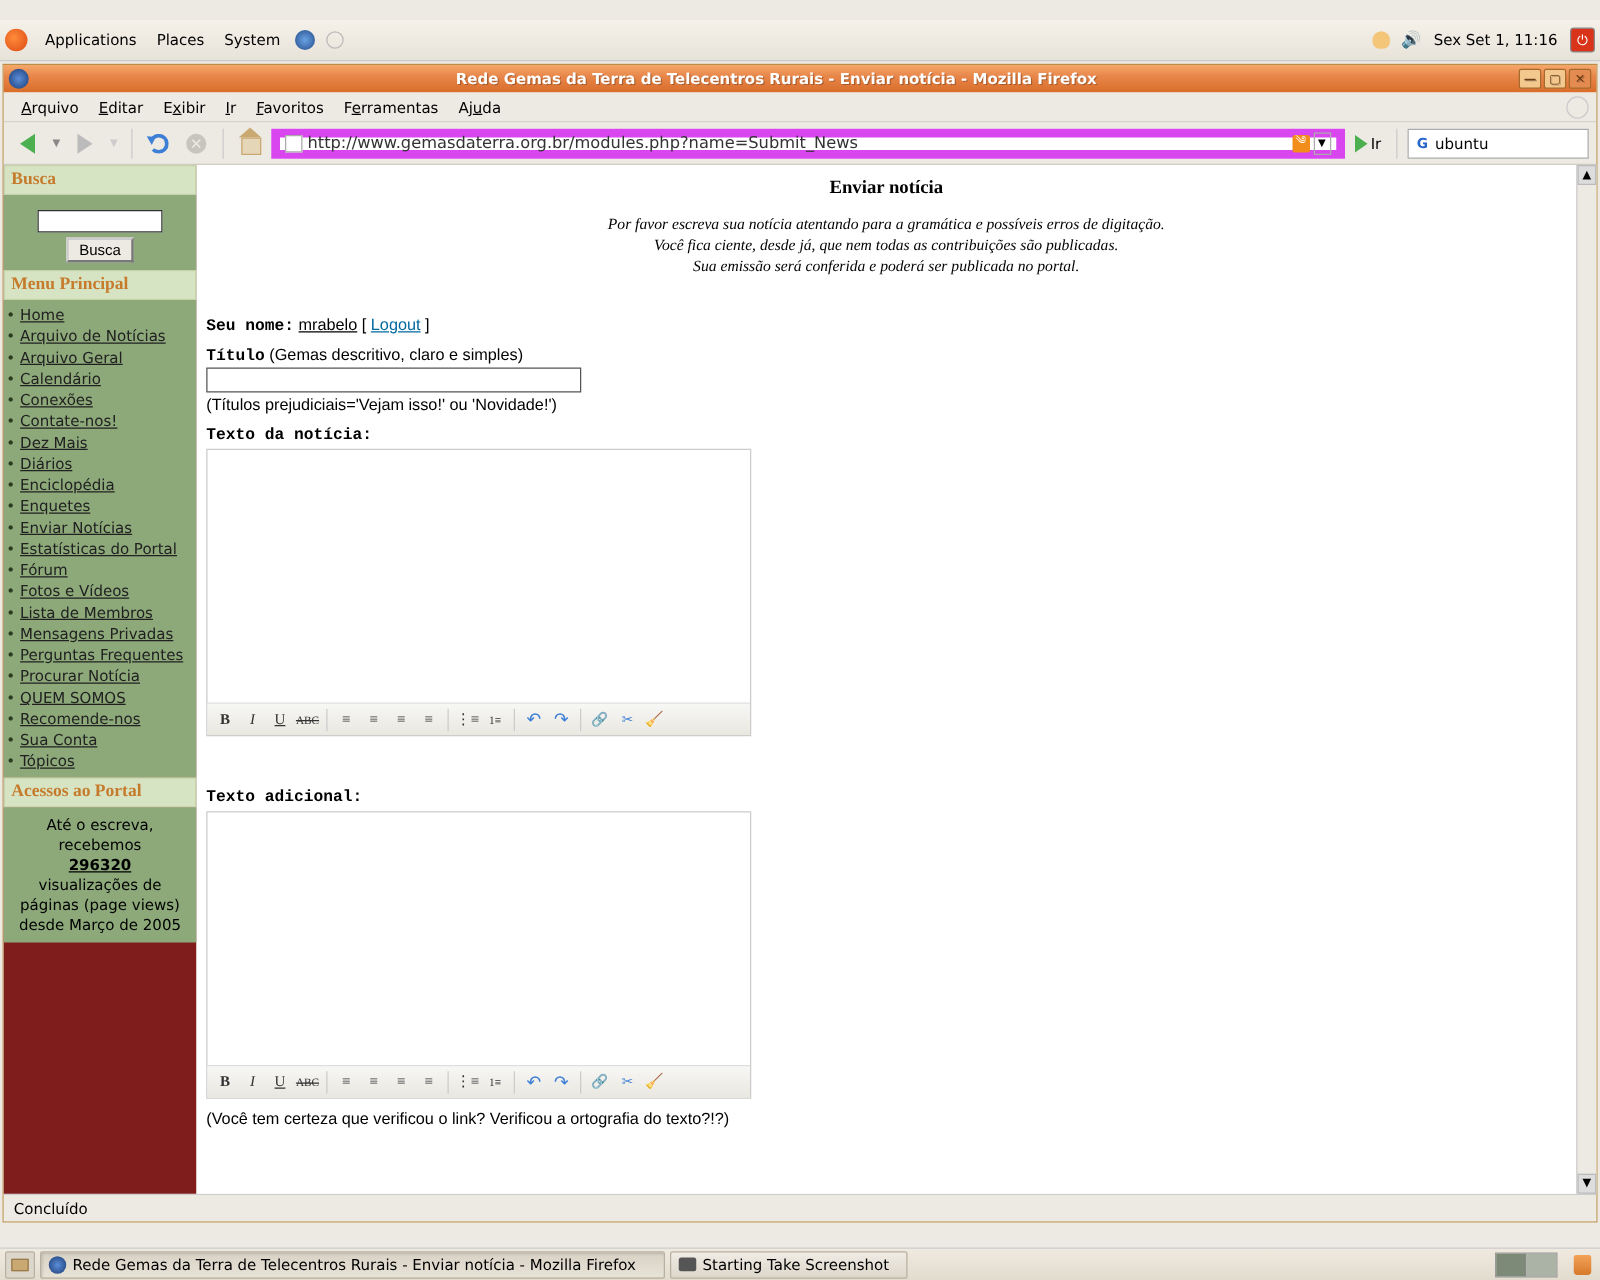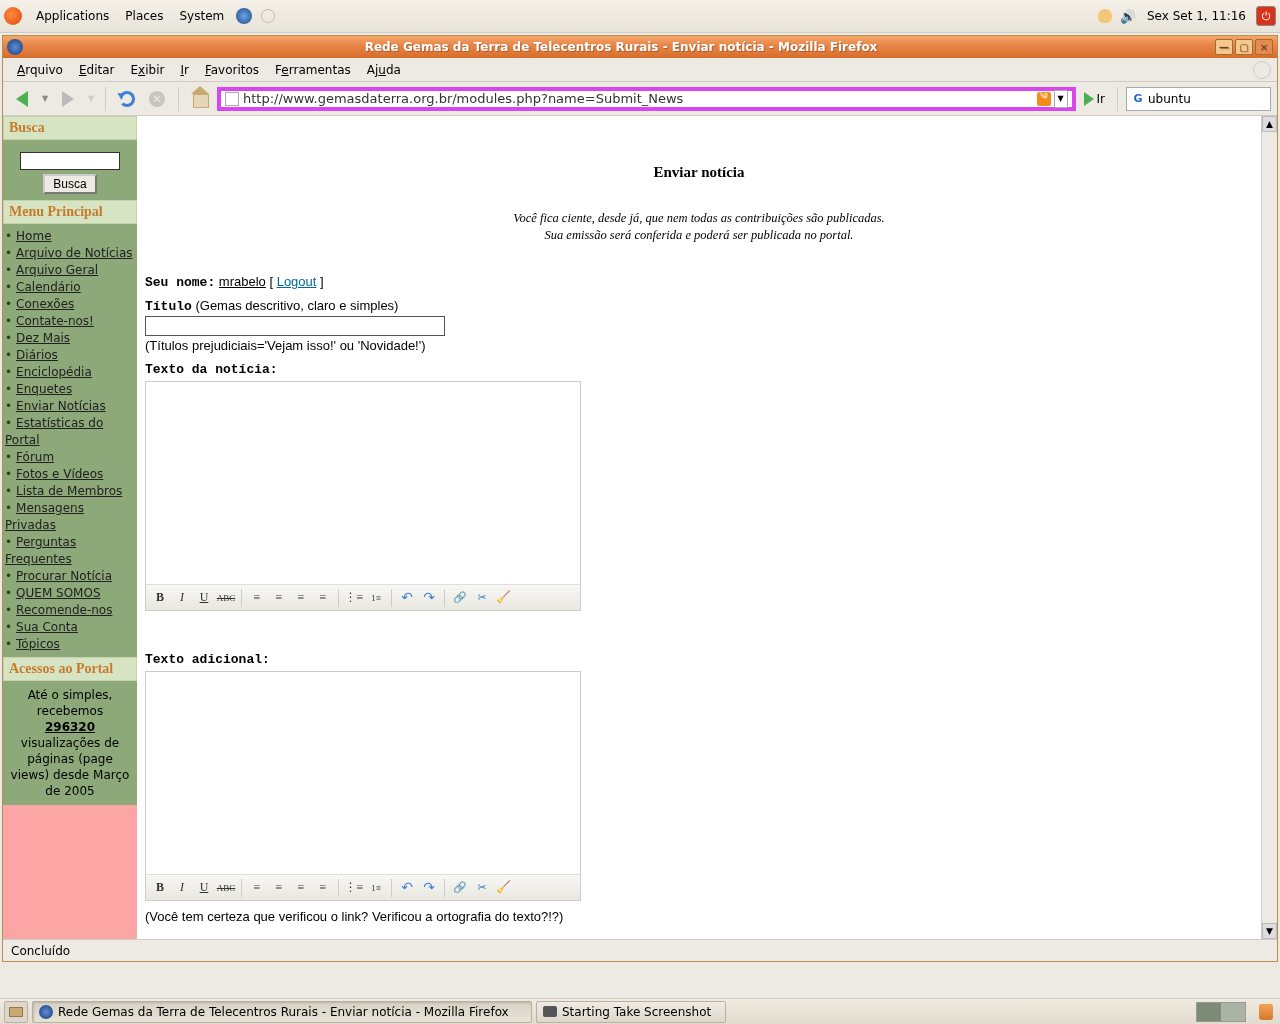--- a/index.html
+++ b/index.html
@@ -1,19 +1,19 @@
 <!DOCTYPE html>
 <html><head>
 <meta charset="utf-8">
 <style>
 * { box-sizing: border-box; margin: 0; padding: 0; }
 body { font-family: "DejaVu Sans", Arial, sans-serif; font-size: 12px; background: #ede9e3; width: 1280px; height: 1024px; overflow: hidden; }
 
 
-.top-panel { height: 25px; background: linear-gradient(#f5f1e9, #e8e3d9); border-bottom: 1px solid #ccc; display: flex; align-items: center; padding: 16px 4px; }
+.top-panel { height: 25px; background: linear-gradient(#f5f1e9, #e8e3d9); border-bottom: 1px solid #ccc; display: flex; align-items: center; padding: 16px 4px; margin-top: 16px; }
 .top-panel .ubuntu-logo { width: 18px; height: 18px; background: radial-gradient(circle at 40% 40%, #ff8c3a, #dd4814); border-radius: 50%; margin-right: 6px; }
 .top-panel .menu-item { padding: 3px 8px; cursor: pointer; }
 .top-panel .spacer { flex: 1; }
 .top-panel .tray-icon { width: 18px; height: 18px; margin: 0 3px; display: inline-flex; align-items: center; justify-content: center; }
 .top-panel .clock { padding: 0 6px; }
 .top-panel .power-btn { width: 20px; height: 20px; background: #d9341a; border: 1px solid #888; border-radius: 3px; display: flex; align-items: center; justify-content: center; color: #fff; font-size: 11px; margin-left: 4px; }
 
 
 .window { margin: 2px; border: 1px solid #b88e4a; background: #fff; }
 .titlebar { height: 22px; background: linear-gradient(#f5a86a, #e8864a 40%, #d86d2a); display: flex; align-items: center; padding: 0 4px; color: #fff; font-weight: bold; text-shadow: 1px 1px 0 rgba(0,0,0,.25); }
@@ -32,46 +32,46 @@
 .nav-btn { width: 26px; height: 26px; display: flex; align-items: center; justify-content: center; border-radius: 3px; }
 .nav-btn.drop { width: 12px; }
 .arrow-l { width: 0; height: 0; border-right: 12px solid #4caf50; border-top: 8px solid transparent; border-bottom: 8px solid transparent; }
 .arrow-r { width: 0; height: 0; border-left: 12px solid #bbb; border-top: 8px solid transparent; border-bottom: 8px solid transparent; }
 .reload-i { width: 16px; height: 16px; border: 3px solid #3d7fd6; border-left-color: transparent; border-radius: 50%; position: relative; }
 .reload-i::after { content: ''; position: absolute; top: -3px; left: -3px; border-left: 6px solid #3d7fd6; border-top: 4px solid transparent; border-bottom: 4px solid transparent; transform: rotate(-30deg); }
 .stop-i { width: 16px; height: 16px; background: #c8c5be; border-radius: 50%; color: #ede9e3; display: flex; align-items: center; justify-content: center; font-weight: bold; }
 .home-i { position: relative; width: 18px; height: 14px; }
 .home-i::before { content: ''; position: absolute; top: -6px; left: 0; width: 0; height: 0; border-left: 9px solid transparent; border-right: 9px solid transparent; border-bottom: 8px solid #c9a871; }
 .home-i::after { content: ''; position: absolute; top: 2px; left: 2px; width: 14px; height: 12px; background: #e6d6b8; border: 1px solid #c9a871; }
-.urlbar { flex: 1; height: 24px; background: #fff; border: 4px solid #d946ef; display: flex; align-items: center; padding: 0 4px; }
+.urlbar { flex: 1; height: 24px; background: #fff; border: 7px solid #d946ef; display: flex; align-items: center; padding: 0 4px; }
 .urlbar .page-icon { width: 14px; height: 14px; background: #fff; border: 1px solid #aaa; margin-right: 4px; }
 .urlbar .url-text { flex: 1; font-size: 13px; color: #333; }
 .urlbar .rss { width: 14px; height: 14px; background: #f28c1a; border-radius: 2px; color: #fff; font-size: 9px; display: flex; align-items: center; justify-content: center; }
 .urlbar .dd { width: 14px; height: 18px; border: 1px solid #aaa; margin-left: 3px; display: flex; align-items: center; justify-content: center; font-size: 8px; }
 .go-btn { display: flex; align-items: center; gap: 3px; padding: 0 4px; }
 .go-tri { width: 0; height: 0; border-left: 10px solid #4caf50; border-top: 7px solid transparent; border-bottom: 7px solid transparent; }
 .searchbox { width: 145px; height: 24px; background: #fff; border: 1px solid #aaa; display: flex; align-items: center; padding: 0 4px; gap: 3px; }
 .gico { width: 14px; height: 14px; display: flex; align-items: center; justify-content: center; font-weight: bold; color: #2a66c9; font-size: 11px; }
 
 .separator-v { width: 1px; height: 24px; background: #ccc; margin: 0 4px; }
 
 
 .content-wrap { display: flex; height: 823px; background: #fff; position: relative; }
-.sidebar { width: 134px; background: #fca5a5; }
+.sidebar { width: 154px; background: #7f1d1d; }
 .box-header { background: #d7e4c4; color: #c67b2c; font-weight: bold; font-size: 14px; padding: 3px 5px; border: 1px solid #c4d3aa; font-family: Georgia, serif; }
 .box-body { background: #8da97a; padding: 6px 4px; color: #000; font-size: 12px; }
 .box-body input[type=text] { width: 100px; border: 1px solid #333; background: #fff; height: 18px; display: block; margin: 6px auto 4px; }
 .box-body button { display: block; margin: 0 auto; padding: 1px 8px; background: #ede9e3; border: 2px outset #ccc; font-size: 12px; }
 .menu-list { list-style: none; }
 .menu-list li { font-size: 12px; line-height: 17px; color: #000; }
 .menu-list li a { color: #212121; }
 .menu-list li::before { content: '•'; color: #2a3b20; margin-right: 4px; }
 .visits-body { text-align: center; font-size: 12px; line-height: 16px; }
 
-.main-area { flex: 1; padding: 6px 8px; overflow-y: auto; font-family: Verdana, Arial, sans-serif; margin-top: 38px; }
+.main-area { flex: 1; padding: 6px 8px; overflow-y: auto; font-family: Verdana, Arial, sans-serif; }
 .page-title { text-align: center; font-family: Georgia, serif; font-size: 15px; font-weight: bold; margin: 4px 0 12px; }
 .instr { text-align: center; font-style: italic; font-family: Georgia, serif; font-size: 12.5px; line-height: 17px; margin-bottom: 30px; }
 .form-row { margin: 8px 0; font-size: 13px; }
 .form-row strong { font-weight: bold; font-family: Liberation Mono, monospace; }
 .form-row .hint { font-family: Verdana, sans-serif; }
 .title-input { width: 300px; height: 20px; border: 1px solid #555; background: #fff; margin: 2px 0; }
 .topic-select { width: 212px; height: 20px; border: 1px solid #888; background: #ede9e3; font-size: 12px; padding: 1px; }
 .editor-box { width: 436px; border: 1px solid #ccc; background: #fff; margin-top: 4px; }
 .editor-text { height: 202px; }
 .editor-toolbar { height: 26px; border-top: 1px solid #ddd; background: linear-gradient(#f7f7f5, #e9e7e0); display: flex; align-items: center; padding: 0 4px; gap: 2px; }
@@ -209,30 +209,30 @@
             <li><a href="#">Perguntas Frequentes</a></li>
             <li><a href="#">Procurar Notícia</a></li>
             <li><a href="#">QUEM SOMOS</a></li>
             <li><a href="#">Recomende-nos</a></li>
             <li><a href="#">Sua Conta</a></li>
             <li><a href="#">Tópicos</a></li>
           </ul>
       </div>
       <div class="box-header">Acessos ao Portal</div>
       <div class="box-body visits-body">
-        <span>Até o simples, recebemos</span><br>
+        <span>Até o escreva, recebemos</span><br>
         <b><u>296320</u></b><br>
         <span>visualizações de páginas (page views) desde Março de 2005</span>
       </div>
     </div>
 
     <div class="main-area">
       <div class="page-title">Enviar notícia</div>
       <div class="instr">
-        <br>
+        <span>Por favor escreva sua notícia atentando para a gramática e possíveis erros de digitação.</span><br>
         <span>Você fica ciente, desde já, que nem todas as contribuições são publicadas.</span><br>
         <span>Sua emissão será conferida e poderá ser publicada no portal.</span>
       </div>
 
       <div class="form-row">
         <strong>Seu nome:</strong>
         <a href="#" style="color:#000;text-decoration:underline">mrabelo</a>
         [ <a href="#" style="color:#0369a1;text-decoration:underline">Logout</a> ]
       </div>
 

